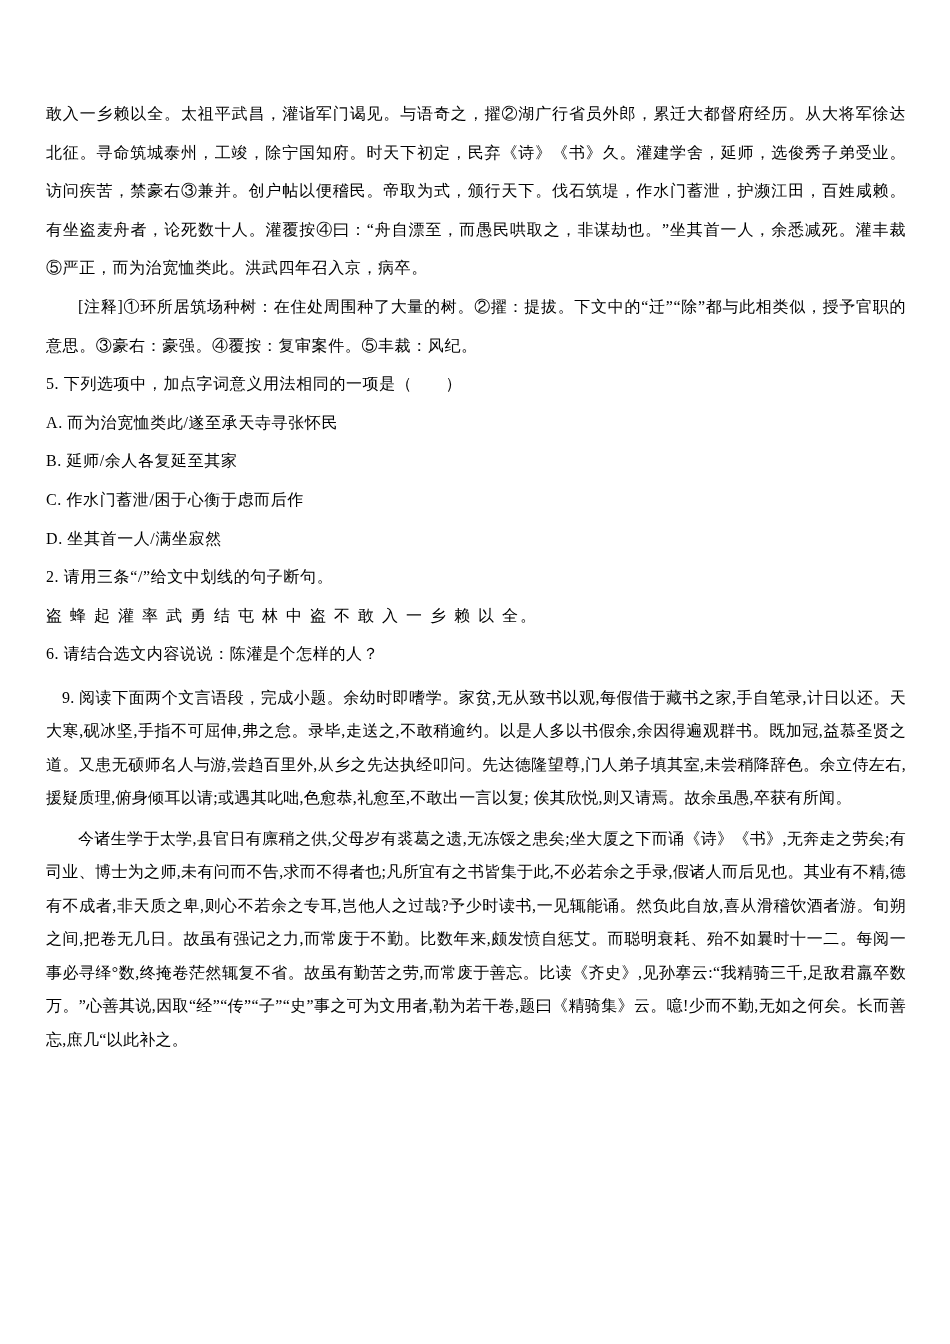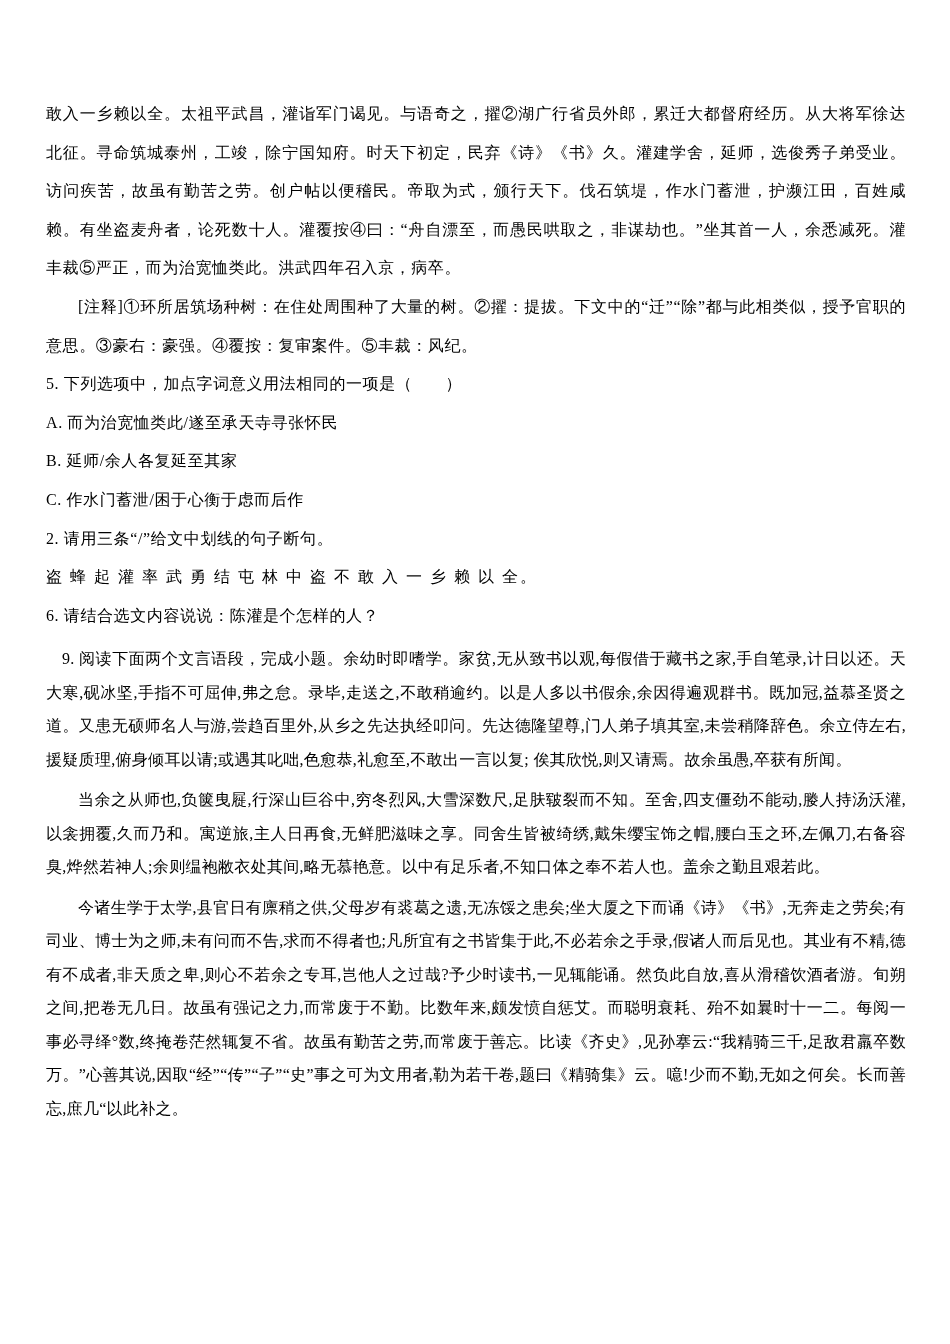--- a/index.html
+++ b/index.html
@@ -43,39 +43,39 @@
   .q2-sentence {
     letter-spacing: 2px;
   }
   .gap-top { margin-top: 7px !important; }
 </style>
 </head>
 <body>
 
 <div class="page">
 
-  <p class="para sec1"><span class="underlined">敢入一乡赖以全。</span><span>太祖平武昌，灌诣军门谒见。与语奇之，擢②湖广行省员外郎，累迁大都督府经历。从大将军徐达北征。寻命筑城泰州，工竣，除宁国知府。时天下初定，民弃《诗》《书》久。灌建学舍，延师，选俊秀子弟受业。访问疾苦，故虽有勤苦之劳。创户帖以便稽民。帝取为式，颁行天下。伐石筑堤，作水门蓄泄，护濒江田，百姓咸赖。有坐盗麦舟者，论死数十人。灌覆按④曰：“舟自漂至，而愚民哄取之，非谋劫也。”坐其首一人，余悉减死。灌丰裁⑤严正，而为治宽恤类此。洪武四年召入京，病卒。</span></p>
+  <p class="para sec1"><span class="underlined">敢入一乡赖以全。</span><span>太祖平武昌，灌诣军门谒见。与语奇之，擢②湖广行省员外郎，累迁大都督府经历。从大将军徐达北征。寻命筑城泰州，工竣，除宁国知府。时天下初定，民弃《诗》《书》久。灌建学舍，延师，选俊秀子弟受业。访问疾苦，禁豪右③兼并。创户帖以便稽民。帝取为式，颁行天下。伐石筑堤，作水门蓄泄，护濒江田，百姓咸赖。有坐盗麦舟者，论死数十人。灌覆按④曰：“舟自漂至，而愚民哄取之，非谋劫也。”坐其首一人，余悉减死。灌丰裁⑤严正，而为治宽恤类此。洪武四年召入京，病卒。</span></p>
 
 
   <p class="para sec1 indent-2">[注释]①环所居筑场种树：在住处周围种了大量的树。②擢：提拔。下文中的“迁”“除”都与此相类似，授予官职的意思。③豪右：豪强。④覆按：复审案件。⑤丰裁：风纪。</p>
 
   <p class="para sec1">5.  下列选项中，加点字词意义用法相同的一项是（　　）</p>
 
   <p class="para sec1">A.  而为治宽恤类此/遂至承天寺寻张怀民</p>
 
   <p class="para sec1">B.  延师/余人各复延至其家</p>
 
   <p class="para sec1">C.  作水门蓄泄/困于心衡于虑而后作</p>
 
+  <p class="para sec1">D.  坐其首一人/满坐寂然</p>
 
   <p class="para sec1">2.  请用三条“/”给文中划线的句子断句。</p>
 
   <p class="para sec1 q2-sentence">盗 蜂 起 灌 率 武 勇 结 屯 林 中 盗 不 敢 入 一 乡 赖 以 全。</p>
 
   <p class="para sec1">6.  请结合选文内容说说：陈灌是个怎样的人？</p>
 
   <p class="para sec2 indent-1 gap-top">9. 阅读下面两个文言语段，完成小题。余幼时即嗜学。家贫,无从致书以观,每假借于藏书之家,手自笔录,计日以还。天大寒,砚冰坚,手指不可屈伸,弗之怠。录毕,走送之,不敢稍逾约。以是人多以书假余,余因得遍观群书。既加冠,益慕圣贤之道。又患无硕师名人与游,尝趋百里外,从乡之先达执经叩问。先达德隆望尊,门人弟子填其室,未尝稍降辞色。余立侍左右,援疑质理,俯身倾耳以请;或遇其叱咄,色愈恭,礼愈至,不敢出一言以复; 俟其欣悦,则又请焉。故余虽愚,卒获有所闻。</p>
 
-  <p class="para sec2 indent-2 gap-top">当余之从师也,负箧曳屣,行深山巨谷中,穷冬烈风,大雪深数尺,足肤皲裂而不知。至舍,四支僵劲不能动,媵人持汤沃灌,以衾拥覆,久而乃和。寓逆旅,主人日再食,无鲜肥滋味之享。同舍生皆被绮绣,戴朱缨宝饰之帽,腰白玉之环,左佩刀,右备容臭,烨然若神人;余则缊袍敝衣处其间,略无慕艳意。以中有足乐者,不知口体之奉不若人也。盖余之勤且艰若此。</p>
 
   <p class="para sec2 indent-2 gap-top">今诸生学于太学,县官日有廪稍之供,父母岁有裘葛之遗,无冻馁之患矣;坐大厦之下而诵《诗》《书》,无奔走之劳矣;有司业、博士为之师,未有问而不告,求而不得者也;凡所宜有之书皆集于此,不必若余之手录,假诸人而后见也。其业有不精,德有不成者,非天质之卑,则心不若余之专耳,岂他人之过哉?予少时读书,一见辄能诵。然负此自放,喜从滑稽饮酒者游。旬朔之间,把卷无几日。故虽有强记之力,而常废于不勤。比数年来,颇发愤自惩艾。而聪明衰耗、殆不如曩时十一二。每阅一事必寻绎°数,终掩卷茫然辄复不省。故虽有勤苦之劳,而常废于善忘。比读《齐史》,见孙搴云:“我精骑三千,足敌君羸卒数万。”心善其说,因取“经”“传”“子”“史”事之可为文用者,勒为若干卷,题曰《精骑集》云。噫!少而不勤,无如之何矣。长而善忘,庶几“以此补之。</p>
 
 </div>
 
 </body></html>

